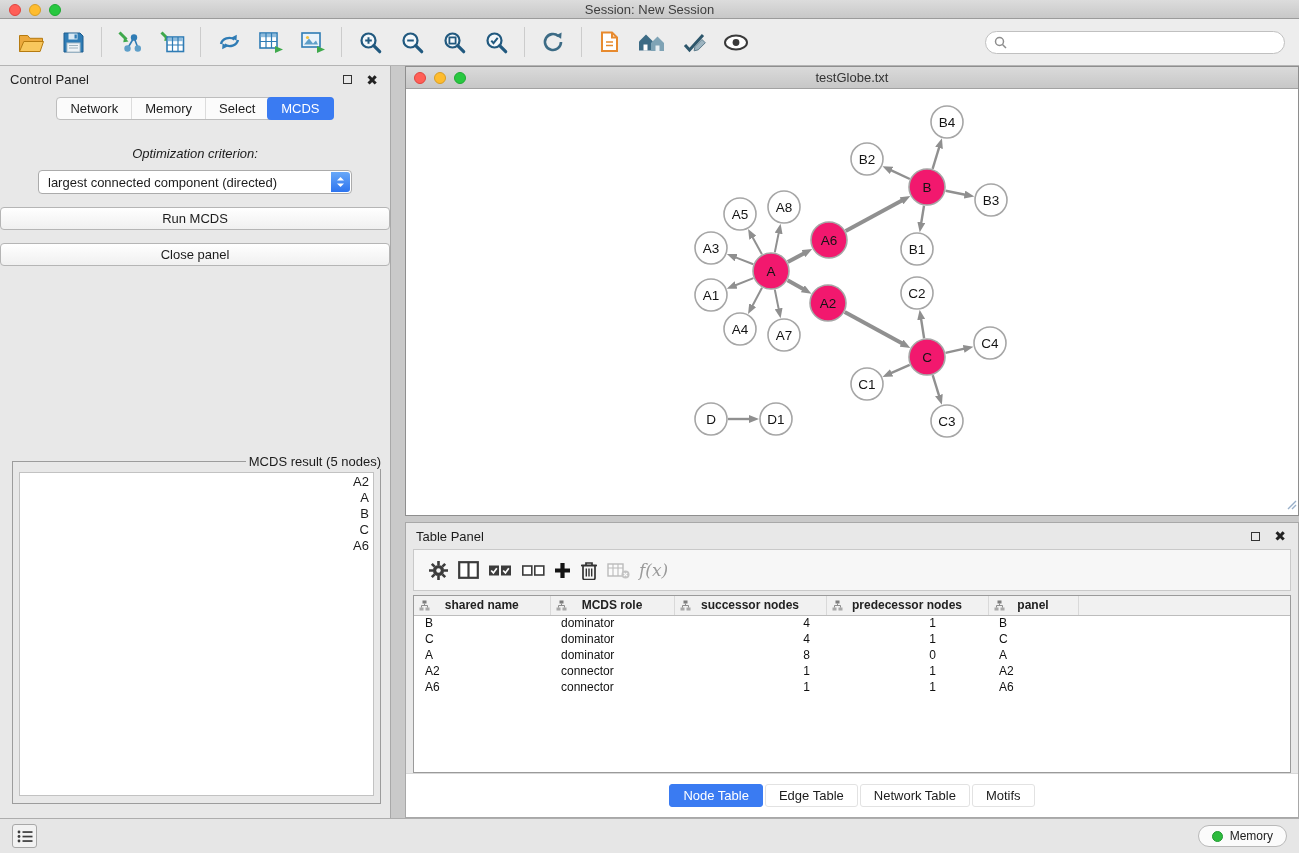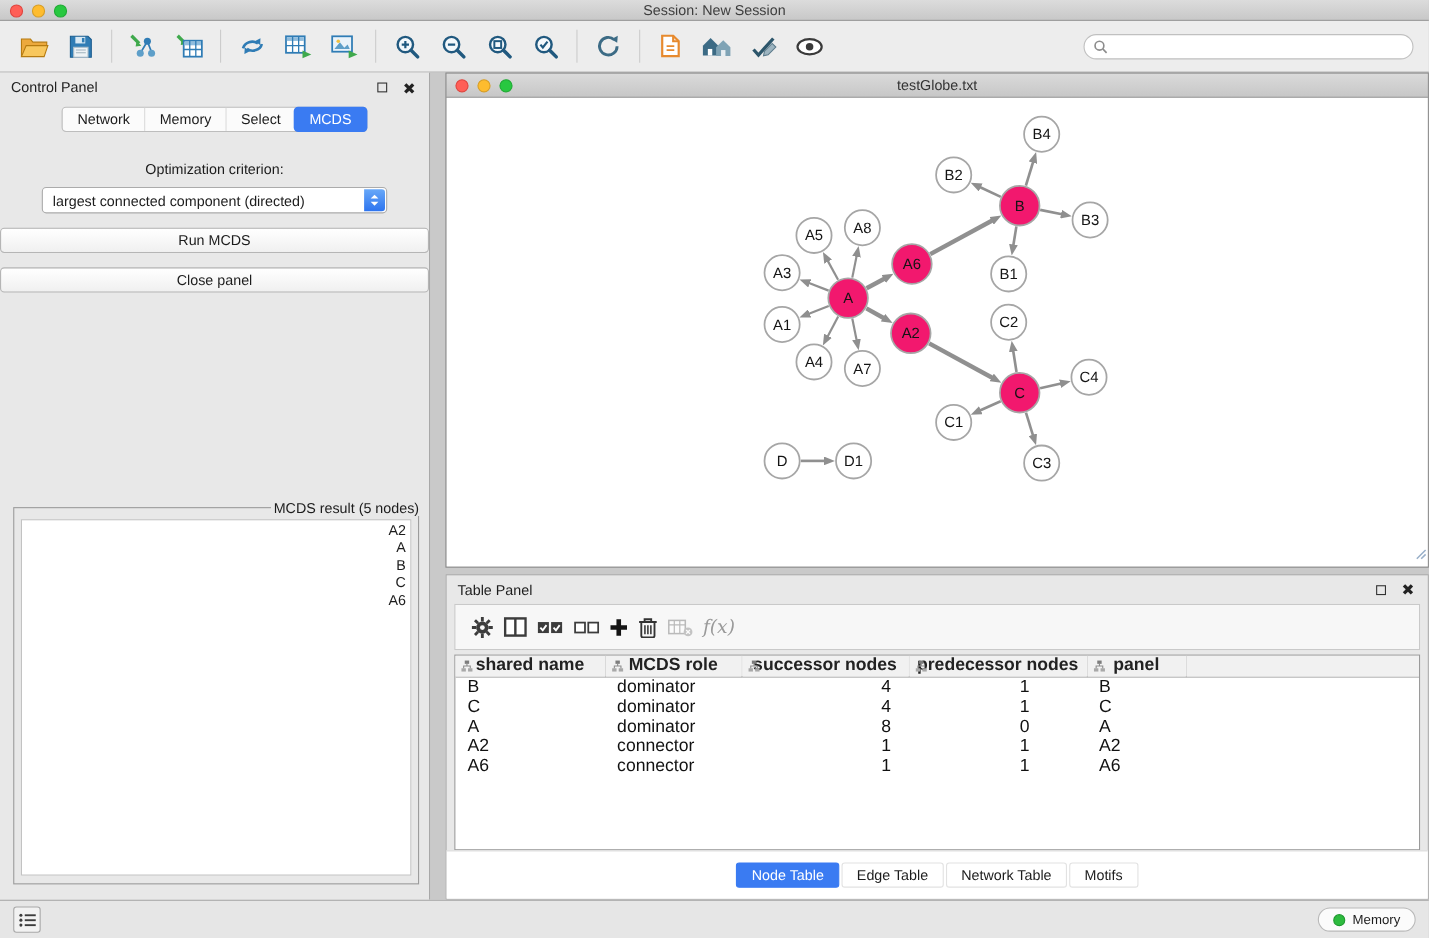--- a/index.html
+++ b/index.html
@@ -32,21 +32,21 @@
   .ph-btn { width:16px; height:16px; display:flex; align-items:center; justify-content:center; margin-left:9px; color:#222; }
   .float-glyph { width:9px; height:9px; border:1.5px solid #333; display:inline-block; }
   .close-glyph { font-weight:bold; font-size:14px; line-height:14px; }
 
   .cp-tabs { display:flex; justify-content:center; margin-top:4px; }
   .cp-tabs-group { display:inline-flex; border:1px solid #bdbdbd; border-radius:4px; background:#fbfbfb; }
   .cp-tab { padding:3px 13px; font-size:13px; border-left:1px solid #dcdcdc; }
   .cp-tab:first-child { border-left:none; }
   .cp-tab.active { background:#3a7bf2; color:#fff; border-radius:4px; margin:-1px; border-left:none; padding:4px 14px; }
 
-  .opt-label { text-align:center; font-size:13px; margin-top:26px; }
+  .opt-label { text-align:center; font-size:13px; margin-top:26px;font-style:italic; }
   .dropdown { position:relative; width:314px; height:24px; margin:9px auto 0; background:#fff; border:1px solid #ababab; border-radius:4px; font-size:13px; display:flex; align-items:center; padding:0 26px 0 9px; }
   .dd-stepper { position:absolute; right:1px; top:1px; bottom:1px; width:19px; border-radius:0 3px 3px 0; background:linear-gradient(#68a8f8,#2d74ef); display:flex; align-items:center; justify-content:center; }
 
   .cp-buttons { display:flex; justify-content:center; gap:13px; margin-top:13px;flex-direction:column; }
   .cp-btn { font-size:13px; padding:3px 15px; background:linear-gradient(#ffffff,#f0f0f0); border:1px solid #b5b5b5; border-radius:4px; color:#1c1c1c; }
 
   .result-fieldset { position:absolute; left:12px; right:9px; top:388px; bottom:14px; border:1px solid #9c9c9c; background:#e8e8e8;text-align:right; }
   .result-fieldset legend { font-size:13px; margin-left:4px; padding:0 3px; }
   .result-list { position:absolute; left:6px; right:6px; top:3px; bottom:7px; background:#fff; border:1px solid #c2c2c2; font-size:13px; line-height:16px; padding:1px 4px; overflow:hidden; }
 
@@ -62,21 +62,21 @@
   
   .table-panel { position:absolute; left:405px; top:456px; right:0; bottom:0; background:#e8e8e8; border:1px solid #a8a8a8; display:flex; flex-direction:column; }
   .tp-header { height:26px; display:flex; align-items:center; padding:0 10px; font-size:13px; }
   .tp-header .ph-title { flex:1; }
   .tp-toolbar { height:42px; margin:0 7px; border:1px solid #c9c9c9; background:#f7f7f7; display:flex; align-items:center; padding:0 14px; gap:9px; }
   .tp-tool { display:flex; align-items:center; justify-content:center; }
   .disabled-icon { opacity:.55; }
   .fx { font-family:"DejaVu Serif",serif; font-style:italic; font-size:17px; color:#9a9a9a; }
 
   .tp-table-wrap { flex:1; margin:4px 7px 0; border:1px solid #9a9a9a; background:#fff; overflow:hidden; }
-  table.node-table { border-collapse:collapse; width:100%; font-size:16px; }
+  table.node-table { border-collapse:collapse; width:100%; font-size:12px; }
   table.node-table th { height:19px; background:#f1f1f1; border-bottom:1px solid #bdbdbd; border-right:1px solid #d9d9d9; font-weight:bold; text-align:center; position:relative; color:#222; }
   table.node-table th svg { position:absolute; left:5px; top:4px; }
   table.node-table th.filler { border-right:none; }
   table.node-table td { height:16px; padding:0 0 0 11px; color:#111; white-space:nowrap; }
   table.node-table td.num { text-align:right; padding:0 16px 0 0; }
   table.node-table td:nth-child(4).num { padding-right:52px; }
 
   .tp-tabs { height:44px; background:#fff; border-top:1px solid #d8d8d8; display:flex; align-items:center; justify-content:center; gap:2px; }
   .tp-tab { padding:3px 13px; font-size:13px; background:#fff; border:1px solid #e2e2e2; border-radius:3px; }
   .tp-tab.active { background:#3a7bf2; color:#fff; border-color:#3a7bf2; }

